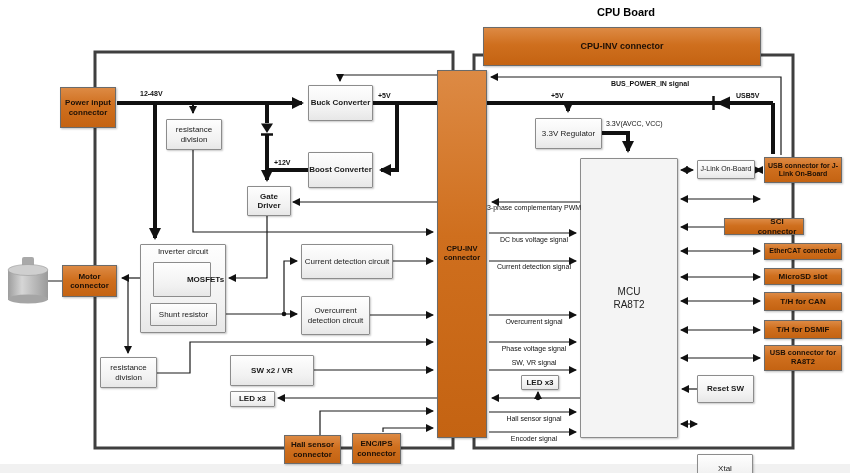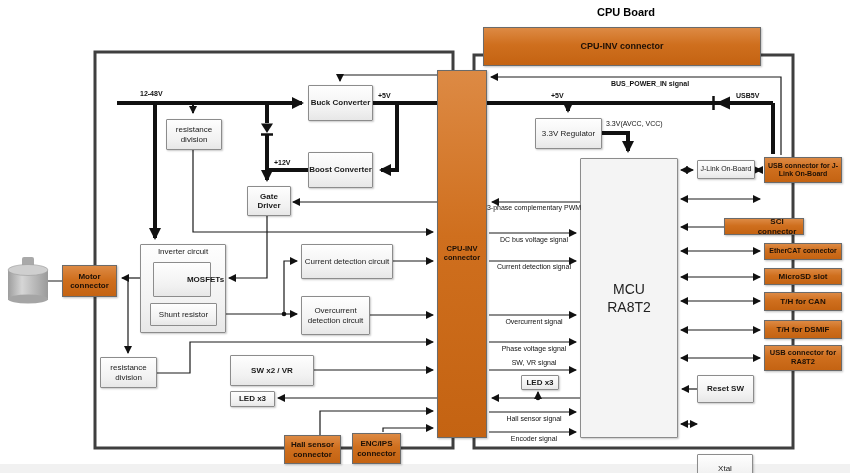--- a/index.html
+++ b/index.html
@@ -11,21 +11,21 @@
   .ob{background:linear-gradient(180deg,#dd8a44 0%,#cf6f1e 45%,#c46312 100%);
       border:1px solid #6b6b6b;color:#1d1006;font-weight:700;font-size:8px;
       box-shadow:1px 1px 2px rgba(0,0,0,.25);}
   .wb{background:linear-gradient(180deg,#fefefe 0%,#f1f1f1 70%,#e7e7e7 100%);
       border:1px solid #8c8c8c;color:#1a1a1a;font-weight:700;font-size:8px;
       box-shadow:1px 1px 2px rgba(0,0,0,.22);border-radius:1px;}
   .plain{box-shadow:none;font-weight:700;}
   .lbl{position:absolute;z-index:3;font-size:7px;color:#111;line-height:1.15;}
   .sig{left:481px;width:106px;text-align:center;}
   .title{font-weight:700;font-size:11px;color:#000;text-align:center;}
-  .mcu-text{font-size:14px;font-weight:400;color:#222;line-height:1.3;}
+  .mcu-text{font-size:10px;font-weight:400;color:#222;line-height:1.3;}
   .toplabel{align-items:flex-start;padding-top:2px;}
   #bottomstrip{position:absolute;left:0;top:464px;width:850px;height:9px;
                background:#f1f1f1;z-index:0;}
 </style>
 </head>
 <body>
 
 <div id="canvas">
 <div id="bottomstrip"></div>
 
@@ -124,20 +124,21 @@
       <stop offset="1" stop-color="#9a9a9a"></stop>
     </linearGradient>
     <ellipse cx="28" cy="299" rx="20" ry="4.5" fill="#a5a5a5"></ellipse>
     <ellipse cx="28" cy="270" rx="20" ry="5.5" fill="#cfcfcf" stroke="#9a9a9a" stroke-width="0.6"></ellipse>
     <path d="M48,281 L62,281" stroke="#666" stroke-width="1.5"></path>
   </g>
 </svg>
 
 <div class="lbl title" style="left:566px;top:6px;width:120px;">CPU Board</div>
 
+<div class="box ob" style="left:60px;top:87px;width:56px;height:41px;">Power input connector</div>
 <div class="box ob" style="left:62px;top:265px;width:55px;height:32px;">Motor connector</div>
 <div class="box ob" style="left:284px;top:435px;width:57px;height:29px;">Hall sensor connector</div>
 <div class="box ob" style="left:352px;top:433px;width:49px;height:31px;">ENC/IPS connector</div>
 <div class="box ob" style="left:437px;top:70px;width:50px;height:368px;font-size:7.5px;">CPU-INV connector</div>
 <div class="box ob" style="left:483px;top:27px;width:278px;height:39px;font-size:9px;">CPU-INV connector</div>
 
 <div class="box ob" style="left:764px;top:157px;width:78px;height:26px;font-size:7px;">USB connector for J-Link On-Board</div>
 <div class="box ob" style="left:724px;top:218px;width:80px;height:17px;padding-left:26px;">SCI connector</div>
 <div class="box ob" style="left:764px;top:243px;width:78px;height:17px;font-size:7px;">EtherCAT connector</div>
 <div class="box ob" style="left:764px;top:268px;width:78px;height:17px;">MicroSD slot</div>

